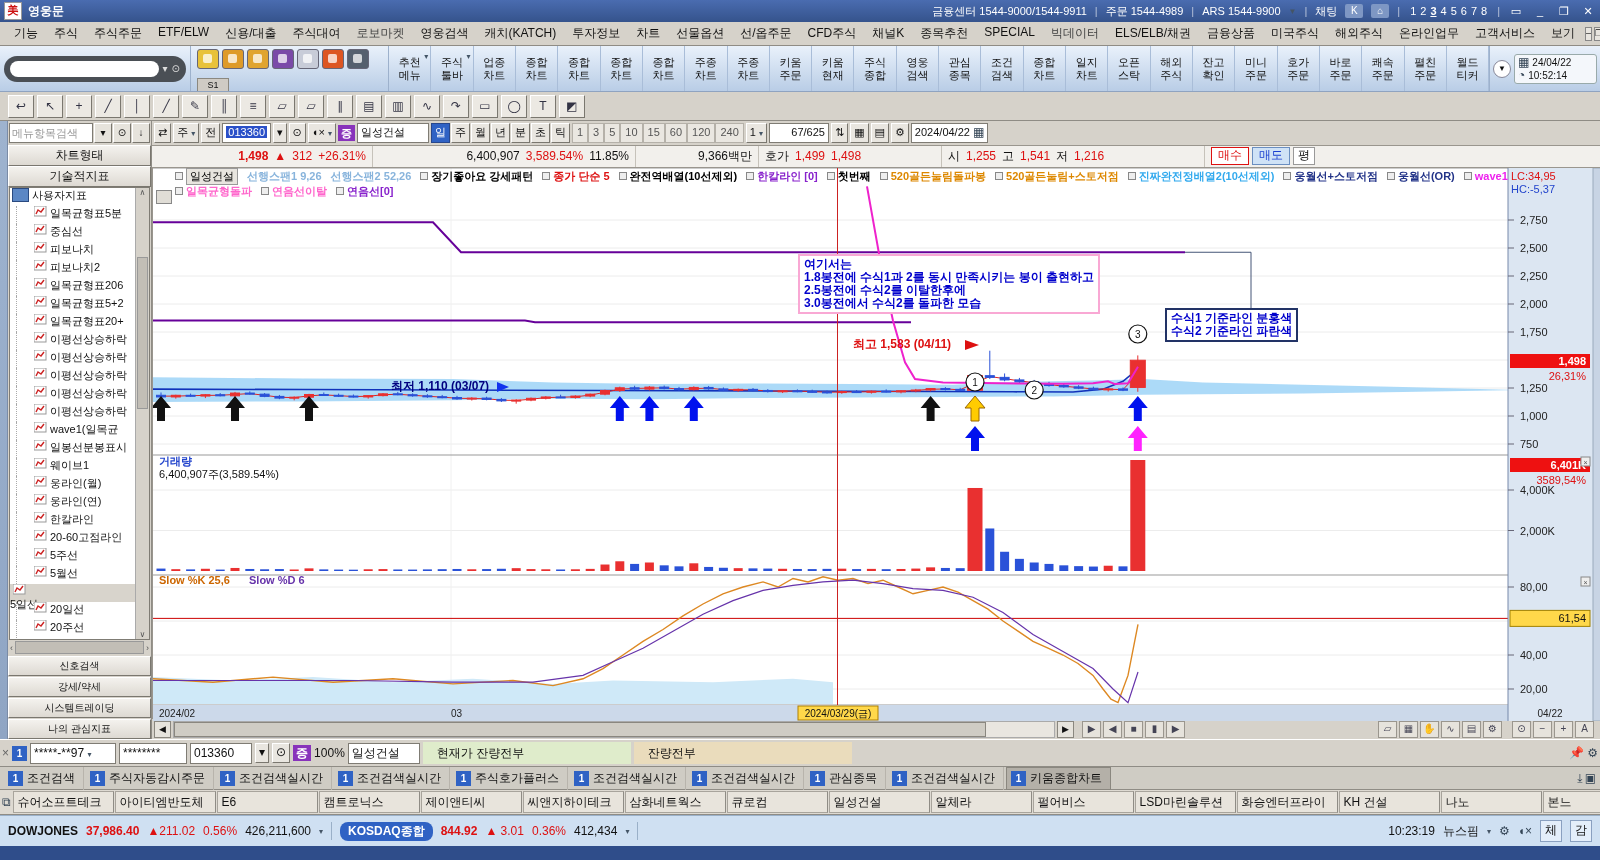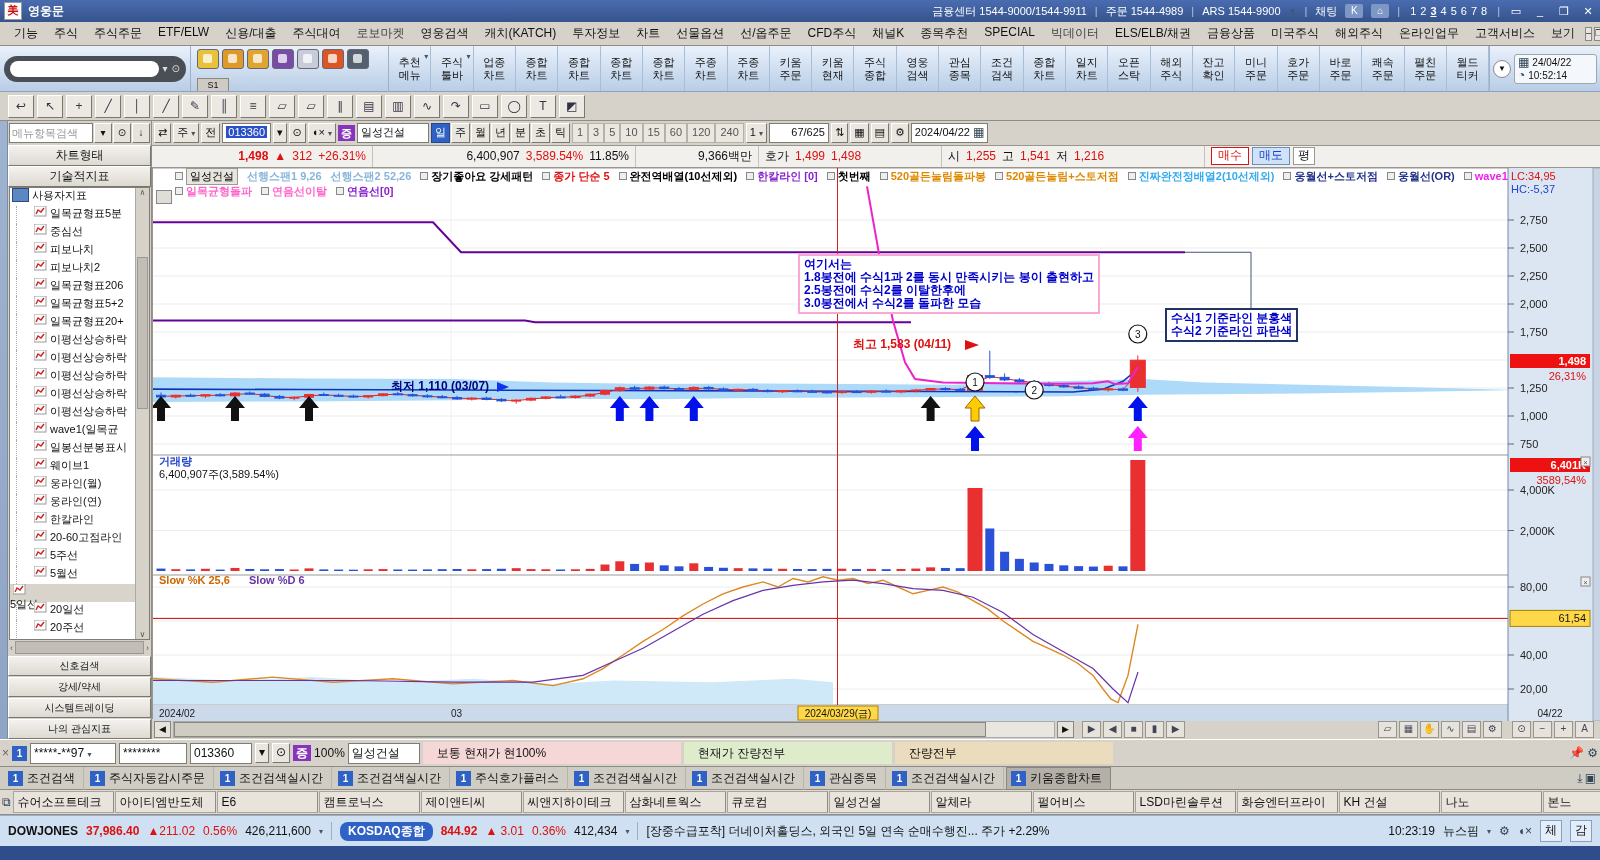--- a/index.html
+++ b/index.html
@@ -1086,21 +1086,20 @@
     <span style="color:#666">×</span>
     <span class="numbadge">1</span>
     <span class="oinput" style="width:78px"><span>*****-**97</span> <span class="ddz">▾</span></span>
     <span class="oinput" style="width:60px">********</span>
     <span class="oinput" style="width:54px">013360</span>
     <span class="cbtn">▾</span>
     <span class="cbtn">⊙</span>
     <span class="badge-margin">증</span>
     <span>100%</span>
     <span class="oinput" style="width:64px">일성건설</span>
-    <div class="oseg seg-pink">보통   현재가    현100%</div>
     <div class="oseg seg-green">현재가   잔량전부</div>
     <div class="oseg seg-tan">잔량전부</div>
     <span style="flex:1"></span>
     <span class="icon12">📌</span>
     <span class="icon12">⚙</span>
   </div>
 
   <div class="tabrow">
     <span id="win-tabs" style="display:flex;gap:2px">
         <span class="ttab">
@@ -1181,21 +1180,20 @@
     <span>426,211,600</span>
     <span class="ddz" able="true">▾</span>
     <span class="sb-sep"></span>
     <span class="kosdaqbadge">KOSDAQ종합</span>
     <span class="red bold">844.92</span>
     <span class="red">▲ 3.01</span>
     <span class="red">0.36%</span>
     <span>412,434</span>
     <span class="ddz">▾</span>
     <span class="sb-sep"></span>
-    <span style="white-space:nowrap;overflow:hidden;max-width:470px;">[장중수급포착] 더네이처홀딩스, 외국인 5일 연속 순매수행진... 주가 +2.29%</span>
     <span style="flex:1"></span>
     <span>10:23:19</span>
     <span>뉴스핌</span>
     <span class="ddz">▾</span>
     <span class="icon12">⚙</span>
     <span class="icon12">◖×</span>
     <span class="sbtn2">체</span>
     <span class="sbtn2">감</span>
   </div>
 

